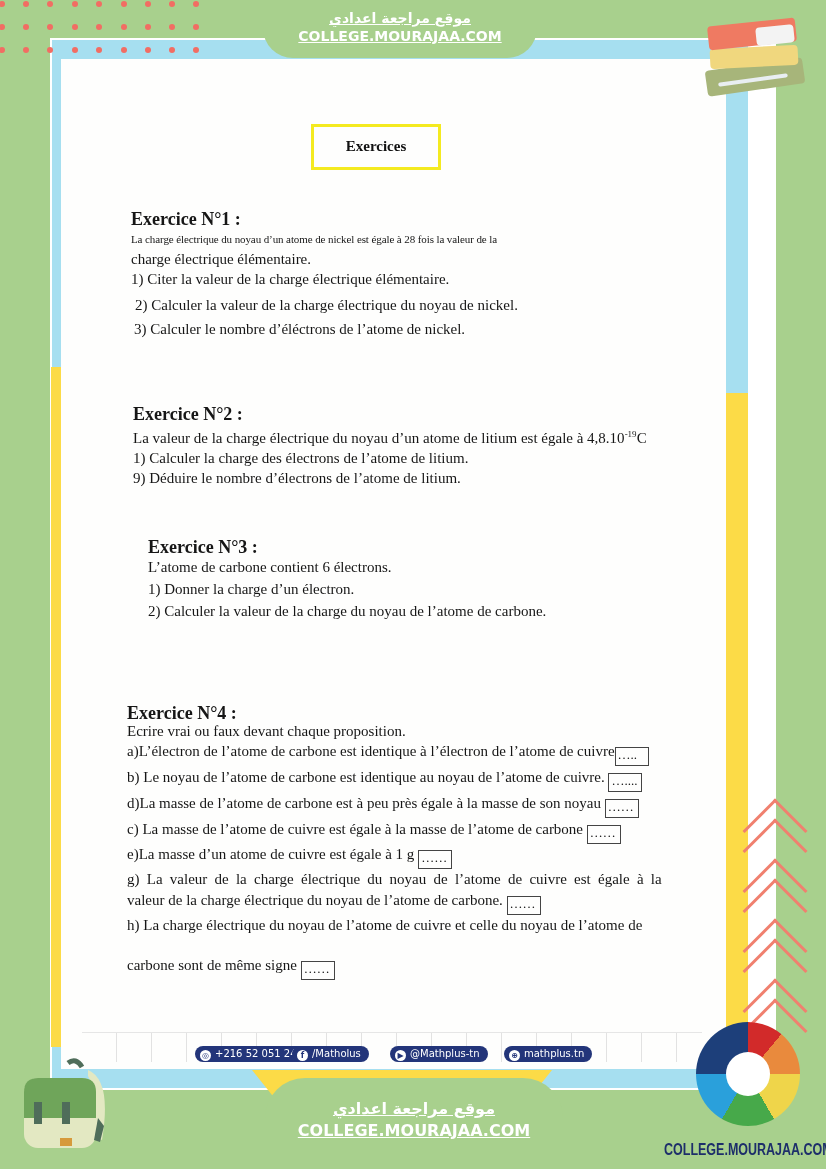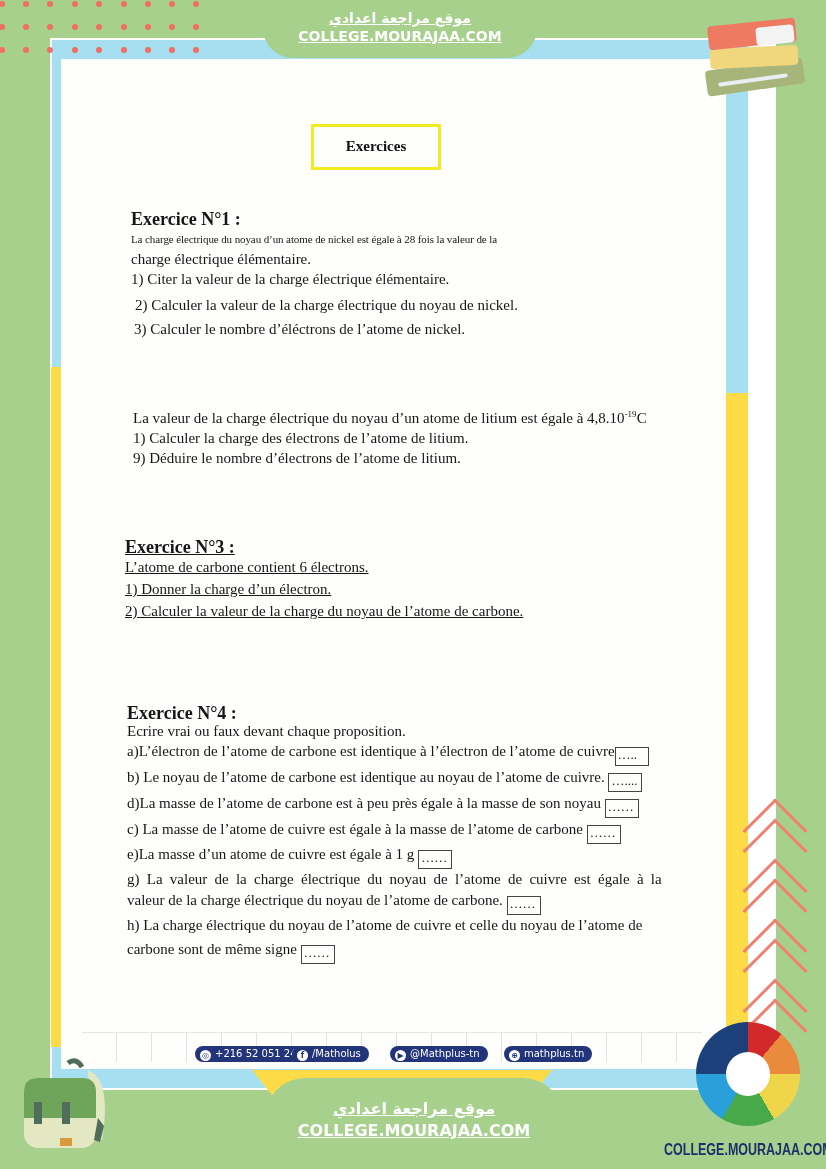--- a/index.html
+++ b/index.html
@@ -109,46 +109,47 @@
 <div class="doc" style="left:131px;top:209px;">
   <div class="ex-title">Exercice N°1 :</div>
   <div class="line" style="font-size:11px;letter-spacing:-0.1px">La charge électrique du noyau d’un atome de nickel est égale à 28 fois la valeur de la</div>
   <div class="line">charge électrique élémentaire.</div>
   <div class="line">1) Citer la valeur de la charge électrique élémentaire.</div>
   <div class="line" style="margin-top:6px;padding-left:4px">2) Calculer la valeur de la charge électrique du noyau de nickel.</div>
   <div class="line" style="margin-top:4px;padding-left:3px">3) Calculer le nombre d’éléctrons de l’atome de nickel.</div>
 </div>
 
 <div class="doc" style="left:133px;top:404px;">
+  <div class="ex-title">Exercice N°2 :</div>
   <div class="line">
     <span>La valeur de la charge électrique du noyau d’un atome de litium est égale à 4,8.10</span><sup style="font-size:9px">-19</sup><span>C</span>
   </div>
   <div class="line">1) Calculer la charge des électrons de l’atome de litium.</div>
   <div class="line">9) Déduire le nombre d’électrons de l’atome de litium.</div>
 </div>
 
-<div class="doc" style="left:125px;top:537px;text-decoration:underline;">
+<div class="doc" style="left:148px;top:537px;">
   <div class="ex-title">Exercice N°3 :</div>
   <div class="line">L’atome de carbone contient 6 électrons.</div>
   <div class="line" style="margin-top:2px">1) Donner  la charge d’un électron.</div>
   <div class="line" style="margin-top:2px">2) Calculer la valeur de la charge du noyau de l’atome de carbone.</div>
 </div>
 
 <div class="doc" style="left:127px;top:704px;line-height:21px;">
   <div class="ex-title" style="line-height:18px">Exercice N°4 :</div>
   <div class="line" style="line-height:18px">Ecrire vrai ou faux devant chaque proposition.</div>
   <div class="line" style="line-height:23px"><span>a)L’électron de l’atome de carbone est identique à l’électron de l’atome de cuivre</span><span class="ans-box">…..</span></div>
   <div class="line" style="line-height:23px"><span>b) Le noyau de l’atome de carbone est identique au noyau de l’atome de cuivre. </span><span class="ans-box">…....</span></div>
   <div class="line" style="line-height:23px"><span>d)La masse de l’atome de carbone est à peu près égale à la masse de son noyau </span><span class="ans-box">……</span></div>
   <div class="line" style="line-height:23px"><span>c) La masse de l’atome de cuivre est égale à la masse de l’atome de carbone </span><span class="ans-box">……</span></div>
   <div class="line" style="line-height:21px"><span>e)La masse d’un atome de cuivre est égale à 1 g </span><span class="ans-box">……</span></div>
   <div class="line" style="word-spacing:3.5px">g) La valeur de la charge électrique du noyau de l’atome de cuivre est égale à la</div>
   <div class="line"><span>valeur de la charge électrique du noyau de l’atome de carbone. </span><span class="ans-box">……</span></div>
   <div class="line">h) La charge électrique du noyau de l’atome de cuivre et celle du noyau de l’atome de</div>
-  <div class="line" style="margin-top:3px"><span>carbone sont de même signe </span><span class="ans-box">……</span></div>
+  <div class="line" style="margin-top:19px"><span>carbone sont de même signe </span><span class="ans-box">……</span></div>
 </div>
 
 <div class="social-bar">
   <div class="pill" style="left:195px"><span class="ic">◎</span><span>+216 52 051 249</span></div>
   <div class="pill" style="left:292px"><span class="ic">f</span><span>/Matholus</span></div>
   <div class="pill" style="left:390px"><span class="ic">▶</span><span>@Mathplus-tn</span></div>
   <div class="pill" style="left:504px"><span class="ic">⊕</span><span>mathplus.tn</span></div>
 </div>
 
 <div class="chevrons">

